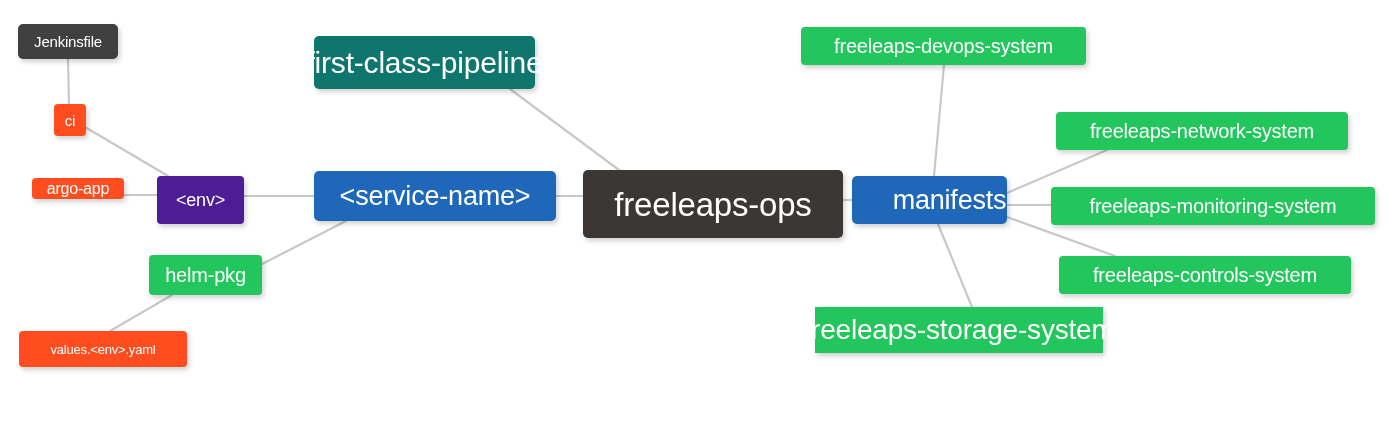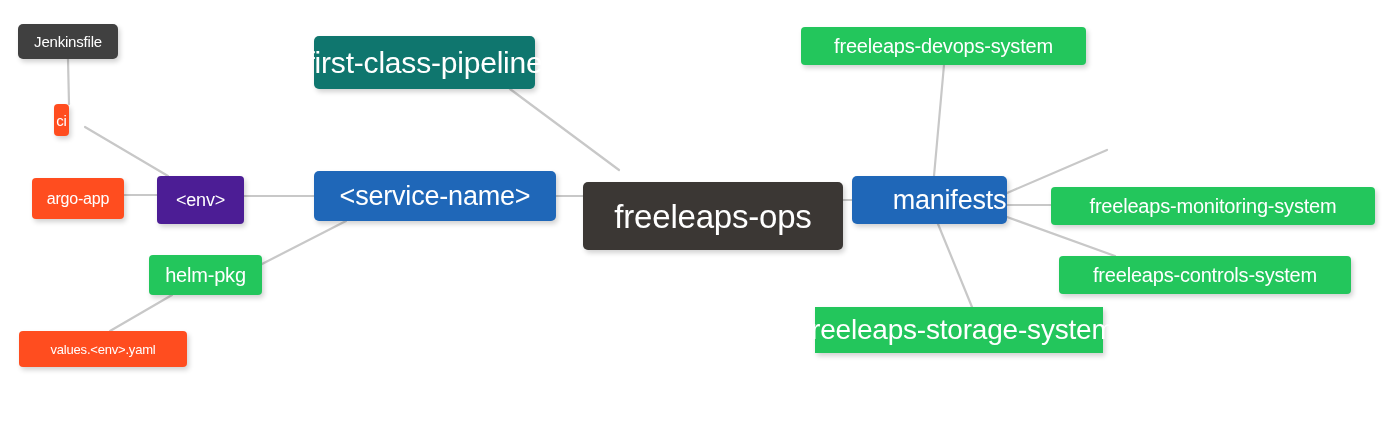--- a/index.html
+++ b/index.html
@@ -78,49 +78,52 @@
       <line class="edge" x1="1007" y1="193" x2="1107" y2="150" stroke="#c8c8c8"></line>
       <line class="edge" x1="1007" y1="205" x2="1051" y2="205" stroke="#c8c8c8"></line>
       <line class="edge" x1="1007" y1="217" x2="1115" y2="256" stroke="#c8c8c8"></line>
       <line class="edge" x1="938" y1="224" x2="972" y2="307" stroke="#c8c8c8"></line>
     </svg>
 
   <div id="node-layer">
       <div class="node" style="left: 18px; top: 24px; width: 100px; height: 35px; background: #404040; border-radius: 5px; font-size: 15px; color: rgb(255, 255, 255);">
         <span class="node-label">Jenkinsfile</span>
       </div>
-      <div class="node" style="left: 54px; top: 104px; width: 15px; height: 32px; background: rgb(255, 77, 31); border-radius: 4px; font-size: 15px; color: rgb(255, 255, 255);">
+      <div class="node" style="left: 54px; top: 104px; width: 32px; height: 32px; background: rgb(255, 77, 31); border-radius: 4px; font-size: 15px; color: rgb(255, 255, 255);">
         <span class="node-label">ci</span>
       </div>
-      <div class="node" style="left: 32px; top: 178px; width: 92px; height: 41px; background: rgb(255, 77, 31); border-radius: 4px; font-size: 16px; color: rgb(255, 255, 255);">
+      <div class="node" style="left: 32px; top: 178px; width: 92px; height: 21px; background: rgb(255, 77, 31); border-radius: 4px; font-size: 16px; color: rgb(255, 255, 255);">
         <span class="node-label">argo-app</span>
       </div>
       <div class="node" style="left: 157px; top: 176px; width: 87px; height: 48px; background: #4c1d95; border-radius: 4px; font-size: 18px; color: rgb(255, 255, 255);">
         <span class="node-label">&lt;env&gt;</span>
       </div>
       <div class="node" style="left: 149px; top: 255px; width: 113px; height: 40px; background: rgb(35, 198, 92); border-radius: 4px; font-size: 20px; color: rgb(255, 255, 255);">
         <span class="node-label">helm-pkg</span>
       </div>
       <div class="node" style="left: 19px; top: 331px; width: 168px; height: 36px; background: rgb(255, 77, 31); border-radius: 4px; font-size: 13px; color: rgb(255, 255, 255);">
         <span class="node-label">values.&lt;env&gt;.yaml</span>
       </div>
       <div class="node" style="left: 314px; top: 36px; width: 221px; height: 53px; background: #0f766e; border-radius: 5px; font-size: 30px; color: rgb(255, 255, 255);">
         <span class="node-label">first-class-pipeline</span>
       </div>
       <div class="node" style="left: 314px; top: 171px; width: 242px; height: 50px; background: rgb(31, 103, 184); border-radius: 5px; font-size: 27px; color: rgb(255, 255, 255);">
         <span class="node-label">&lt;service-name&gt;</span>
       </div>
-      <div class="node" style="left: 583px; top: 170px; width: 260px; height: 68px; background: rgb(59, 55, 52); border-radius: 5px; font-size: 33px; color: rgb(255, 255, 255); margin-top: 12px;">
+      <div class="node" style="left: 583px; top: 170px; width: 260px; height: 68px; background: rgb(59, 55, 52); border-radius: 5px; font-size: 33px; color: rgb(255, 255, 255);">
         <span class="node-label">freeleaps-ops</span>
       </div>
       <div class="node" style="left: 852px; top: 176px; width: 155px; height: 48px; background: rgb(31, 103, 184); border-radius: 5px; font-size: 27px; color: rgb(255, 255, 255); padding-left: 40px;">
         <span class="node-label">manifests</span>
       </div>
       <div class="node" style="left: 801px; top: 27px; width: 285px; height: 38px; background: rgb(35, 198, 92); border-radius: 4px; font-size: 20px; color: rgb(255, 255, 255);">
         <span class="node-label">freeleaps-devops-system</span>
+      </div>
+      <div class="node" style="left: 1056px; top: 112px; width: 292px; height: 38px; background: rgb(35, 198, 92); border-radius: 4px; font-size: 20px; color: rgb(255, 255, 255);">
+        <span class="node-label">freeleaps-network-system</span>
       </div>
       <div class="node" style="left: 1051px; top: 187px; width: 324px; height: 38px; background: rgb(35, 198, 92); border-radius: 4px; font-size: 20px; color: rgb(255, 255, 255);">
         <span class="node-label">freeleaps-monitoring-system</span>
       </div>
       <div class="node" style="left: 1059px; top: 256px; width: 292px; height: 38px; background: rgb(35, 198, 92); border-radius: 4px; font-size: 20px; color: rgb(255, 255, 255);">
         <span class="node-label">freeleaps-controls-system</span>
       </div>
       <div class="node" style="left: 815px; top: 307px; width: 288px; height: 46px; background: rgb(35, 198, 92); border-radius: 0; font-size: 28px; color: rgb(255, 255, 255);">
         <span class="node-label">freeleaps-storage-system</span>
       </div>

